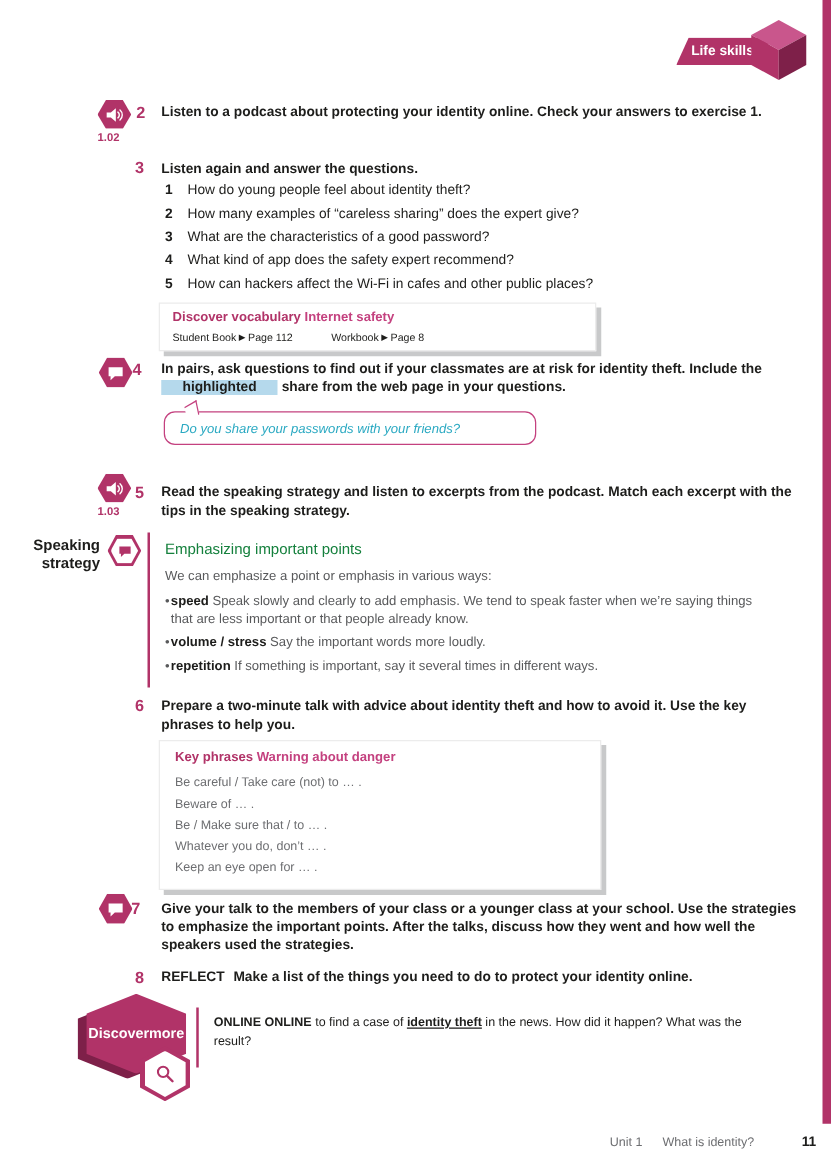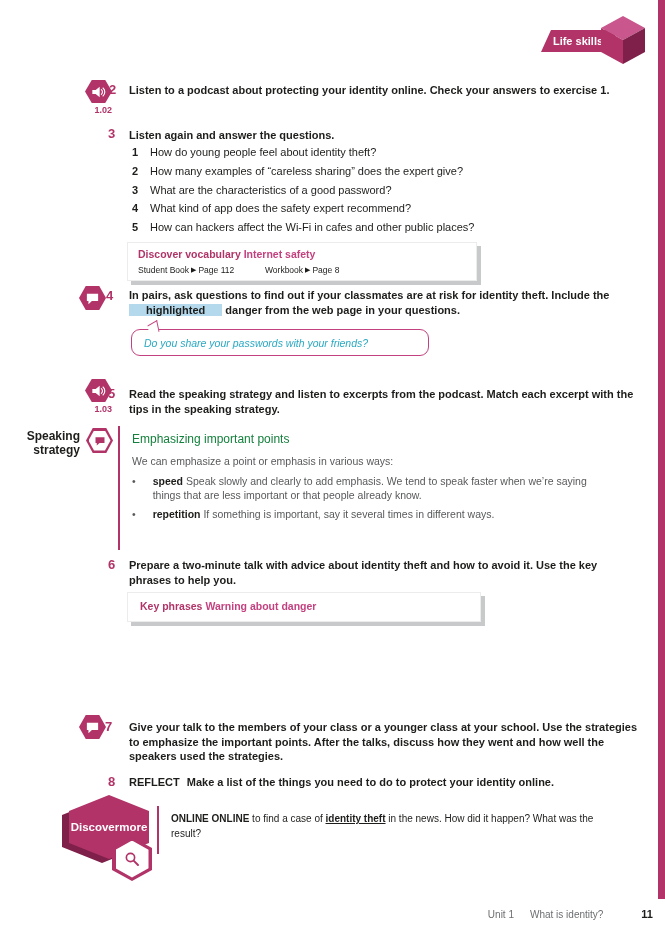--- a/index.html
+++ b/index.html
@@ -14,21 +14,21 @@
     font-weight:bold;font-size:11px;display:flex;align-items:center;justify-content:center;
     clip-path:polygon(10px 0,100% 0,100% 100%,0 100%)}
   .cube{position:absolute;left:598px;top:14px}
 
   
   .hex{display:flex;align-items:center;justify-content:center}
   .hex-wide{clip-path:polygon(25% 0,75% 0,100% 50%,75% 100%,25% 100%,0 50%)}
   .hex-tall{clip-path:polygon(50% 0,100% 25%,100% 75%,50% 100%,0 75%,0 25%)}
   .hex-solid{background:#b13368}
 
-  .audio-wrap{position:absolute;width:34px;display:flex;flex-direction:column;align-items:flex-end}
+  .audio-wrap{position:absolute;width:34px;display:flex;flex-direction:column;align-items:flex-start}
   .audio-num{color:#b13368;font-weight:bold;font-size:9px;margin-top:2px}
 
   
   .ex-num{position:absolute;color:#b13368;font-weight:bold;font-size:13px}
   .ex-text{position:absolute;font-size:11px;font-weight:bold;line-height:1.32;color:#1d1d1b}
 
   
   .questions{position:absolute;left:132px;top:146px;width:500px;font-size:11px}
   .qrow{display:flex;gap:9px;height:18.8px;align-items:baseline}
   .qnum{font-weight:bold;width:9px;flex:none}
@@ -51,21 +51,21 @@
     border-top:1.5px solid #c4417f;border-right:1.5px solid #c4417f;transform:rotate(-30deg) skewX(-18deg)}
 
   
   .strategy-label{position:absolute;left:8px;top:429px;width:72px;text-align:right;font-weight:bold;
     font-size:12px;line-height:14px;color:#1d1d1b}
   .strategy-vline{position:absolute;left:118px;top:426px;width:2px;height:124px;background:#b13368}
   .strategy-content{position:absolute;left:132px;top:432px;width:478px}
   .strategy-title{font-size:12px;font-weight:normal;color:#15803d}
   .strategy-intro{margin-top:8px;font-size:10.5px;color:#58595b;line-height:14px}
   .strategy-bullets{margin-top:6px}
-  .sb-row{display:flex;gap:17px;font-size:10.5px;color:#58595b;line-height:14px;margin-top:5px}
+  .sb-row{display:flex;gap:1px;font-size:10.5px;color:#58595b;line-height:14px;margin-top:5px}
   .sb-dot{flex:none}
   .sb-dot::before{content:"•"}
   .sb-term{font-weight:bold;color:#1d1d1b}
 
   
   .dm-badge{position:absolute;left:62px;top:795px;width:120px;height:92px}
   .dm-hex-back{position:absolute;left:0;top:4px;width:80px;height:64px;background:#7e2049}
   .dm-hex-main{position:absolute;left:7px;top:0;width:80px;height:64px;background:#b13368;
     color:#fff;font-weight:bold;font-size:11.5px;line-height:13px}
   .dm-hex-mag{position:absolute;left:50px;top:42px;width:40px;height:44px;background:#b13368}
@@ -150,21 +150,21 @@
       <span>Workbook</span><span class="vocab-arrow">▶</span><span>Page 8</span>
     </div>
   </div>
 
   <span class="hex hex-wide hex-solid" style="position:absolute;left:79px;top:286px;width:27px;height:24px">
     <svg width="15" height="15" viewBox="0 0 24 24">
         <path d="M3 4.5h18v11.5h-10l-5.5 5v-5H3z" fill="#fff"></path>
       </svg>
   </span>
   <div class="ex-num" style="left:106px;top:288px">4</div>
-  <div class="ex-text" style="left:129px;top:288px;width:508px"><span>In pairs, ask questions to find out if your classmates are at risk for identity theft. Include the </span><span class="hl">highlighted</span><span> danger from the web page in your questions.</span></div>
+  <div class="ex-text" style="left:129px;top:288px;width:508px"><span>In pairs, ask questions to find out if your classmates are at risk for identity theft. Include the </span><span class="hl">highlighted</span><span> share from the web page in your questions.</span></div>
 
   <div class="speech-bubble">
     <span class="bubble-tail"></span>
     <span>Do you share your passwords with your friends?</span>
   </div>
 
   <div class="audio-wrap" style="left:78px;top:379px">
     <span class="hex hex-wide hex-solid" style="width:27px;height:23px">
       <svg width="16" height="16" viewBox="0 0 24 24">
         <polygon points="2,9 7,9 13,4 13,20 7,15 2,15" fill="#fff"></polygon>
@@ -192,32 +192,43 @@
   <div class="strategy-content">
     <div class="strategy-title">Emphasizing important points</div>
     <div class="strategy-intro">We can emphasize a point or emphasis in various ways:</div>
     <div class="strategy-bullets">
       <div class="sb-row">
         <span class="sb-dot"></span>
         <span><span class="sb-term">speed</span> <span>Speak slowly and clearly to add emphasis. We tend to speak faster when we’re saying things that are less important or that people already know.</span></span>
       </div>
       <div class="sb-row">
         <span class="sb-dot"></span>
+        <span><span class="sb-term">volume / stress</span> <span>Say the important words more loudly.</span></span>
+      </div>
+      <div class="sb-row">
+        <span class="sb-dot"></span>
         <span><span class="sb-term">repetition</span> <span>If something is important, say it several times in different ways.</span></span>
       </div>
     </div>
   </div>
 
   <div class="ex-num" style="left:108px;top:557px">6</div>
   <div class="ex-text" style="left:129px;top:558px;width:505px">Prepare a two-minute talk with advice about identity theft and how to avoid it. Use the key phrases to help you.</div>
 
   <div class="shadow-box" style="left:127px;top:592px;width:328px;padding:7px 12px 8px">
     <div class="box-title">
       <span>Key phrases</span>
       <span class="box-topic">Warning about danger</span>
+    </div>
+    <div class="kp-list">
+      <div>Be careful / Take care (not) to … .</div>
+      <div>Beware of … .</div>
+      <div>Be / Make sure that / to … .</div>
+      <div>Whatever you do, don’t … .</div>
+      <div>Keep an eye open for … .</div>
     </div>
   </div>
 
   <span class="hex hex-wide hex-solid" style="position:absolute;left:79px;top:715px;width:27px;height:24px">
     <svg width="15" height="15" viewBox="0 0 24 24">
         <path d="M3 4.5h18v11.5h-10l-5.5 5v-5H3z" fill="#fff"></path>
       </svg>
   </span>
   <div class="ex-num" style="left:105px;top:719px">7</div>
   <div class="ex-text" style="left:129px;top:720px;width:512px">Give your talk to the members of your class or a younger class at your school. Use the strategies to emphasize the important points. After the talks, discuss how they went and how well the speakers used the strategies.</div>

